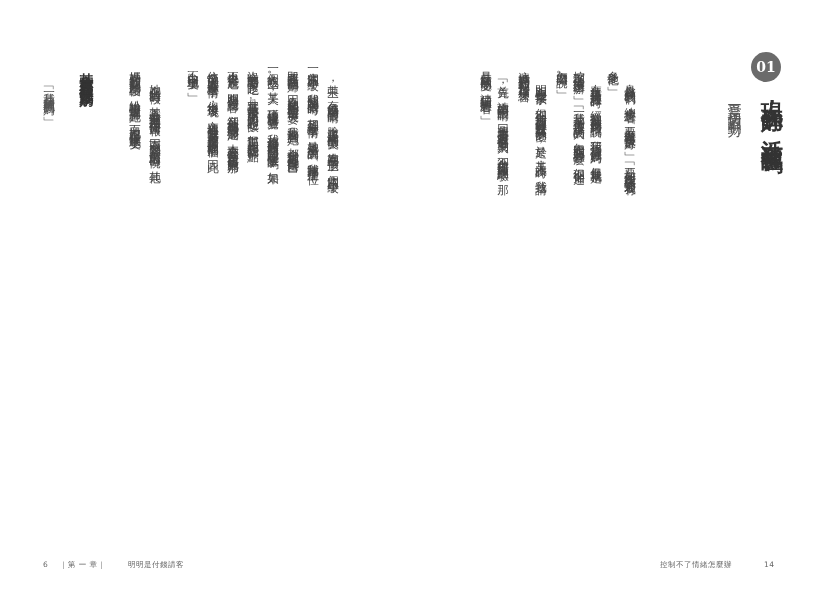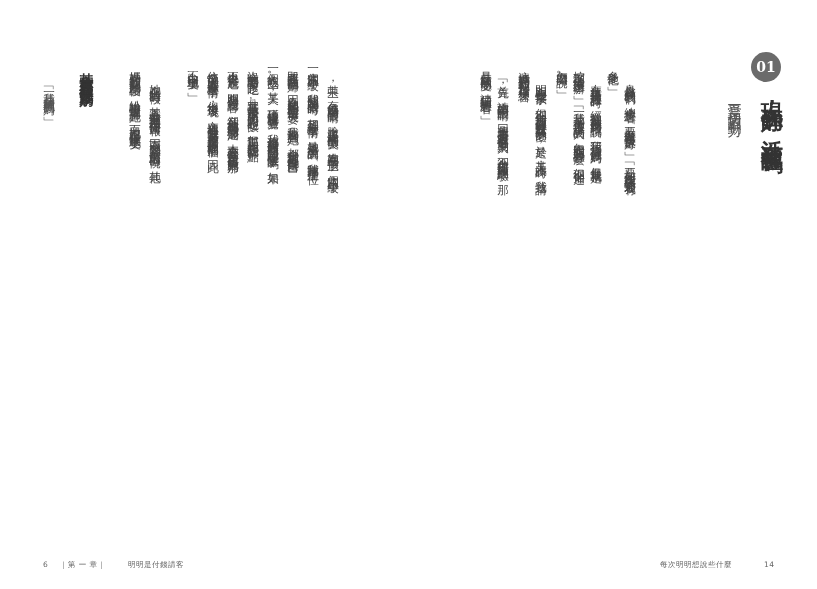--- a/index.html
+++ b/index.html
@@ -56,21 +56,21 @@
   <div class="col" style="left:213px">　身為母親的我們，總會想著：「要怎麼做對孩子最好？」、「要如何才能讓孩子知道我有</div>
   <div class="col" style="left:196px">多愛他？」</div>
   <div class="col" style="left:179px">　在進行親子溝通課程時，經常聽到很多媽媽跟我說：「我很想當一個好媽媽，但是我就是</div>
   <div class="col" style="left:162px">控制不了情緒怎麼辦？」、「我是一個不大擅長說話的人，每次明明想說些什麼，但卻不知道</div>
   <div class="col" style="left:145px">怎麼開口說。」</div>
   <div class="col" style="left:124px">　明明心裡很愛孩子，但卻不知道該如何好好表達對孩子的愛。於是，某天上課時，我邀請</div>
   <div class="col" style="left:107px">這些媽媽們和我一起進行一項練習。</div>
   <div class="col" style="left:86px">　「首先，請妳們閉上眼睛，回想過去是否曾經有過幫助別人，卻不求任何回報的經驗？那</div>
   <div class="col" style="left:69px">是什麼樣的感受？請仔細回想看看。」</div>
 
-  <div class="footer" style="left:252px">每次明明想說些什麼</div>
+  <div class="footer" style="left:252px">控制不了情緒怎麼辦</div>
   <div class="footer" style="left:356px">14</div>
 </div>
 
 <div class="page page-left">
   <div class="col" style="left:324px">　其中，有一位媽媽閉著眼睛，臉上漾起了幸福的微笑。她有兩個孩子，一個國小三年級，</div>
   <div class="col" style="left:304px">一個國小五年級，我問她閉著眼睛時，想到了什麼事情？她是這麼說的：「我家隔壁住了一位</div>
   <div class="col" style="left:284px">即將要臨盆的孕婦，因為她和她的先生是假日夫妻，我每次看到她，都會想到她可能都是自己</div>
   <div class="col" style="left:264px">一個人吃飯。某一天，碰巧搭電梯時遇見了，我想都沒想劈頭就開口問她『吃過飯了嗎？如果</div>
   <div class="col" style="left:244px">沒吃的話要不要一起吃？』其實我平常很少跟不熟的人一起吃飯，但那天和她一起吃飯卻一點</div>
   <div class="col" style="left:224px">也不覺得尷尬，明明是付錢請客，卻意外地感到很開心滿足。本來心裡面是希望自己能夠為那</div>

